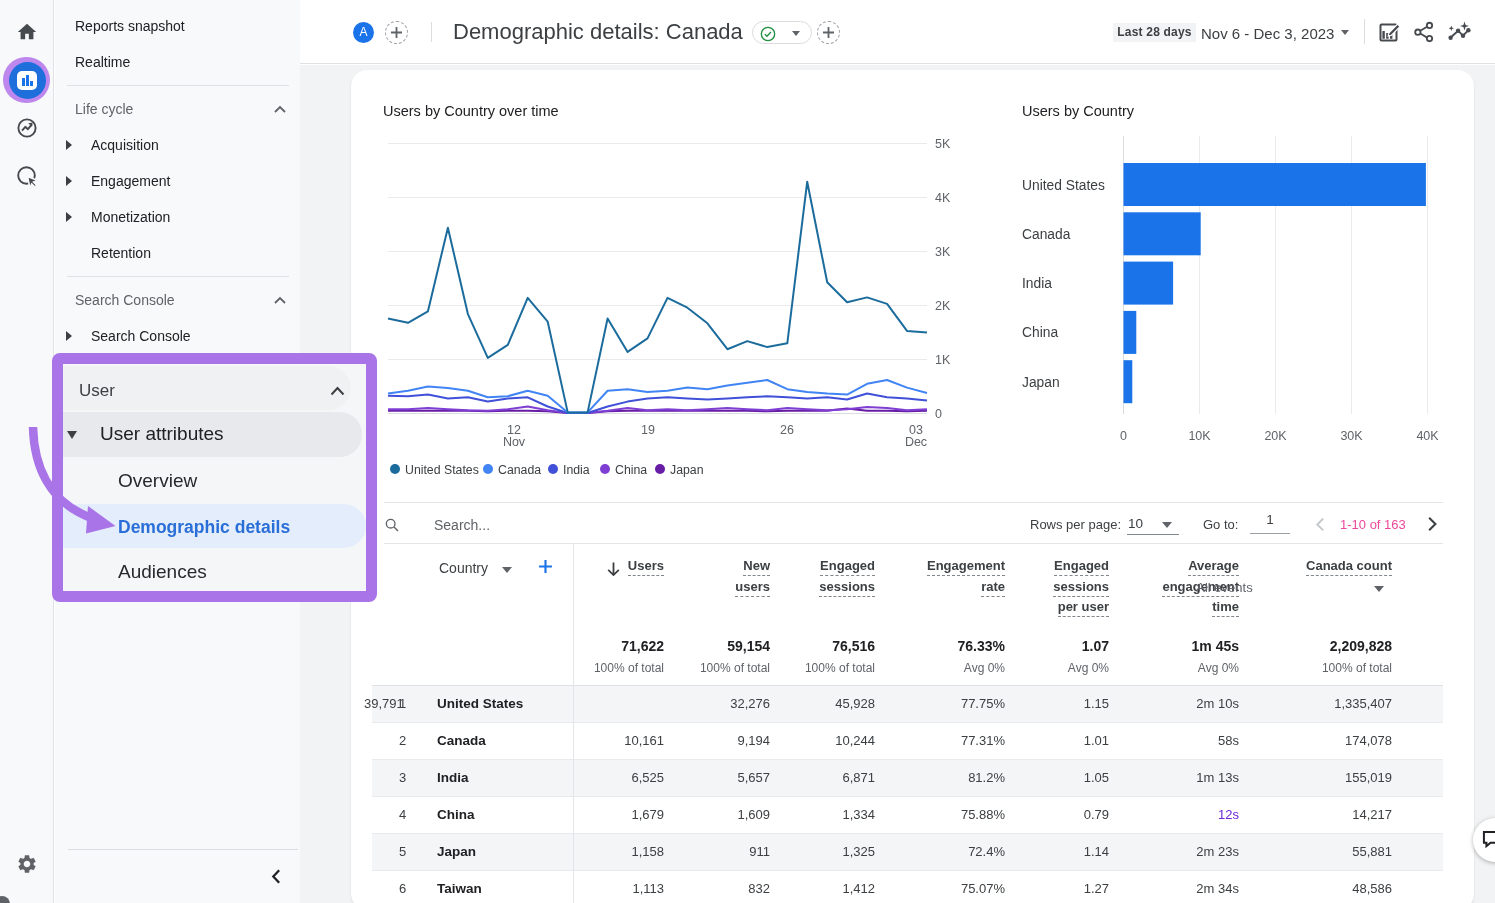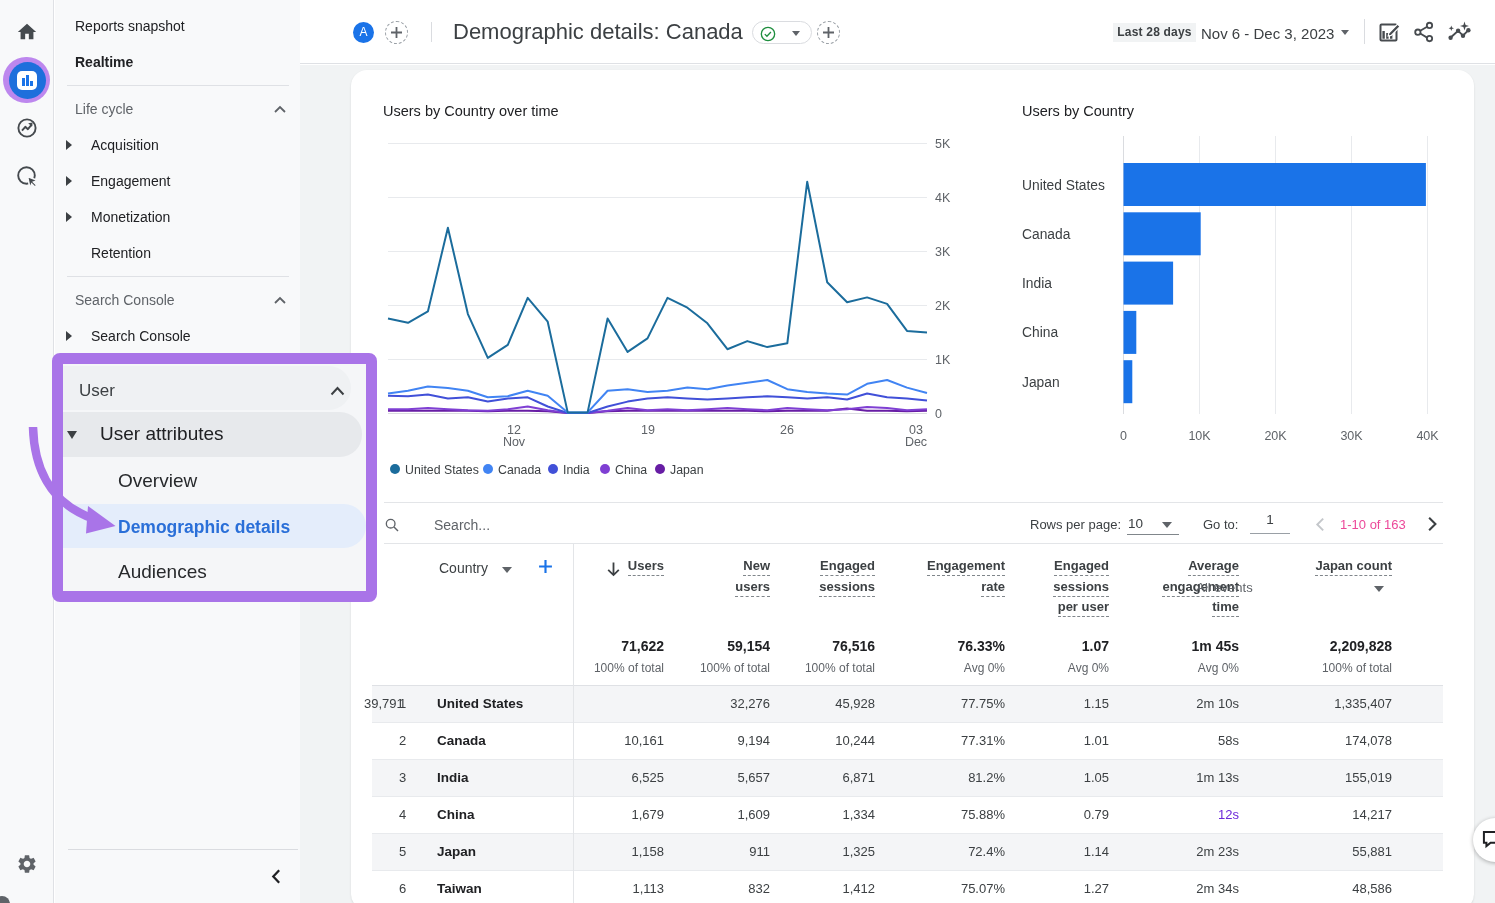--- a/index.html
+++ b/index.html
@@ -37,21 +37,21 @@
       </g>
       <path fill="#454a4e" stroke="#f8f9fa" stroke-width="1.6" d="M12.5 12.5l10.3 3.9-4.3 1.7 3.2 3.2-1.8 1.8-3.2-3.2-1.7 4.3z"></path>
     </svg>
 
 <svg class="a" style="left:16px;top:853px" width="22" height="22" viewBox="0 0 24 24">
       <path fill="#5f6368" d="M19.14 12.94c.04-.3.06-.61.06-.94 0-.32-.02-.64-.07-.94l2.03-1.58a.49.49 0 0 0 .12-.61l-1.92-3.32a.488.488 0 0 0-.59-.22l-2.39.96c-.5-.38-1.03-.7-1.62-.94l-.36-2.54a.484.484 0 0 0-.48-.41h-3.84c-.24 0-.43.17-.47.41l-.36 2.54c-.59.24-1.13.57-1.62.94l-2.39-.96c-.22-.08-.47 0-.59.22L2.74 8.87c-.12.21-.08.47.12.61l2.03 1.58c-.05.3-.09.63-.09.94s.02.64.07.94l-2.03 1.58a.49.49 0 0 0-.12.61l1.92 3.32c.12.22.37.29.59.22l2.39-.96c.5.38 1.03.7 1.62.94l.36 2.54c.05.24.24.41.48.41h3.84c.24 0 .44-.17.47-.41l.36-2.54c.59-.24 1.13-.56 1.62-.94l2.39.96c.22.08.47 0 .59-.22l1.92-3.32c.12-.22.07-.47-.12-.61l-2.01-1.58zM12 15.6c-1.98 0-3.6-1.62-3.6-3.6s1.62-3.6 3.6-3.6 3.6 1.62 3.6 3.6-1.62 3.6-3.6 3.6z"></path>
     </svg>
 
 <div class="a" style="left:55px;top:0;width:245px;height:903px;background:#f8f9fa"></div>
 <div class="a txt" style="left:75px;top:17.6px;font-size:14px;color:#202124;font-weight:400;letter-spacing:0">Reports snapshot</div>
-<div class="a txt" style="left:75px;top:53.6px;font-size:14px;color:#202124;font-weight:700;letter-spacing:0">Realtime</div>
+<div class="a txt" style="left:75px;top:53.6px;font-size:14px;color:#202124;font-weight:400;letter-spacing:0">Realtime</div>
 <div class="a" style="left:67px;top:85px;width:222px;height:1px;background:#dfe1e5"></div>
 <div class="a txt" style="left:75px;top:100.6px;font-size:14px;color:#5f6368;font-weight:400;letter-spacing:0">Life cycle</div>
 <svg class="a" style="left:274px;top:105px" width="12" height="8" viewBox="0 0 12 8">
       <path d="M1 7l5-5 5 5" fill="none" stroke="#5f6368" stroke-width="1.8"></path>
     </svg>
 <div class="a" style="left:66px;top:140px;width:0;height:0;border-left:6px solid #3c4043;border-top:5px solid transparent;border-bottom:5px solid transparent"></div>
 <div class="a txt" style="left:91px;top:136.6px;font-size:14px;color:#202124;font-weight:400;letter-spacing:0">Acquisition</div>
 <div class="a" style="left:66px;top:176px;width:0;height:0;border-left:6px solid #3c4043;border-top:5px solid transparent;border-bottom:5px solid transparent"></div>
 <div class="a txt" style="left:91px;top:172.6px;font-size:14px;color:#202124;font-weight:400;letter-spacing:0">Engagement</div>
 <div class="a" style="left:66px;top:212px;width:0;height:0;border-left:6px solid #3c4043;border-top:5px solid transparent;border-bottom:5px solid transparent"></div>
@@ -212,21 +212,21 @@
 <div class="a txt" style="left:575px;top:558.0px;width:300px;text-align:right;font-size:13px;font-weight:700;color:#3c4043"><span style="border-bottom:1px dashed #80868b;padding-bottom:2px">Engaged</span></div>
 <div class="a txt" style="left:575px;top:578.5px;width:300px;text-align:right;font-size:13px;font-weight:700;color:#3c4043"><span style="border-bottom:1px dashed #80868b;padding-bottom:2px">sessions</span></div>
 <div class="a txt" style="left:705px;top:558.0px;width:300px;text-align:right;font-size:13px;font-weight:700;color:#3c4043"><span style="border-bottom:1px dashed #80868b;padding-bottom:2px">Engagement</span></div>
 <div class="a txt" style="left:705px;top:578.5px;width:300px;text-align:right;font-size:13px;font-weight:700;color:#3c4043"><span style="border-bottom:1px dashed #80868b;padding-bottom:2px">rate</span></div>
 <div class="a txt" style="left:809px;top:558.0px;width:300px;text-align:right;font-size:13px;font-weight:700;color:#3c4043"><span style="border-bottom:1px dashed #80868b;padding-bottom:2px">Engaged</span></div>
 <div class="a txt" style="left:809px;top:578.5px;width:300px;text-align:right;font-size:13px;font-weight:700;color:#3c4043"><span style="border-bottom:1px dashed #80868b;padding-bottom:2px">sessions</span></div>
 <div class="a txt" style="left:809px;top:599.0px;width:300px;text-align:right;font-size:13px;font-weight:700;color:#3c4043"><span style="border-bottom:1px dashed #80868b;padding-bottom:2px">per user</span></div>
 <div class="a txt" style="left:939px;top:558.0px;width:300px;text-align:right;font-size:13px;font-weight:700;color:#3c4043"><span style="border-bottom:1px dashed #80868b;padding-bottom:2px">Average</span></div>
 <div class="a txt" style="left:939px;top:578.5px;width:300px;text-align:right;font-size:13px;font-weight:700;color:#3c4043"><span style="border-bottom:1px dashed #80868b;padding-bottom:2px">engagement</span></div>
 <div class="a txt" style="left:939px;top:599.0px;width:300px;text-align:right;font-size:13px;font-weight:700;color:#3c4043"><span style="border-bottom:1px dashed #80868b;padding-bottom:2px">time</span></div>
-<div class="a txt" style="left:1092px;top:558.0px;width:300px;text-align:right;font-size:13px;font-weight:700;color:#3c4043"><span style="border-bottom:1px dashed #80868b;padding-bottom:2px">Japan count</span></div>
+<div class="a txt" style="left:1092px;top:558.0px;width:300px;text-align:right;font-size:13px;font-weight:700;color:#3c4043"><span style="border-bottom:1px dashed #80868b;padding-bottom:2px">Canada count</span></div>
 <svg class="a" style="left:606px;top:561px" width="15" height="16" viewBox="0 0 15 16">
       <path d="M7.5 1.5v12.5M2.2 8.8l5.3 5.3 5.3-5.3" fill="none" stroke="#3c4043" stroke-width="1.8"></path>
     </svg>
 <div class="a txt" style="left:1092px;top:580px;width:265px;text-align:center;font-size:13px;color:#5f6368">All events</div>
 <div class="a" style="left:1374px;top:586px;width:0;height:0;border-top:6px solid #5f6368;border-left:5px solid transparent;border-right:5px solid transparent"></div>
 <div class="a txt" style="left:364px;top:638px;width:300px;text-align:right;font-size:14px;font-weight:700;color:#202124">71,622</div>
 <div class="a txt" style="left:364px;top:660.5px;width:300px;text-align:right;font-size:12px;color:#5f6368">100% of total</div>
 <div class="a txt" style="left:470px;top:638px;width:300px;text-align:right;font-size:14px;font-weight:700;color:#202124">59,154</div>
 <div class="a txt" style="left:470px;top:660.5px;width:300px;text-align:right;font-size:12px;color:#5f6368">100% of total</div>
 <div class="a txt" style="left:575px;top:638px;width:300px;text-align:right;font-size:14px;font-weight:700;color:#202124">76,516</div>

